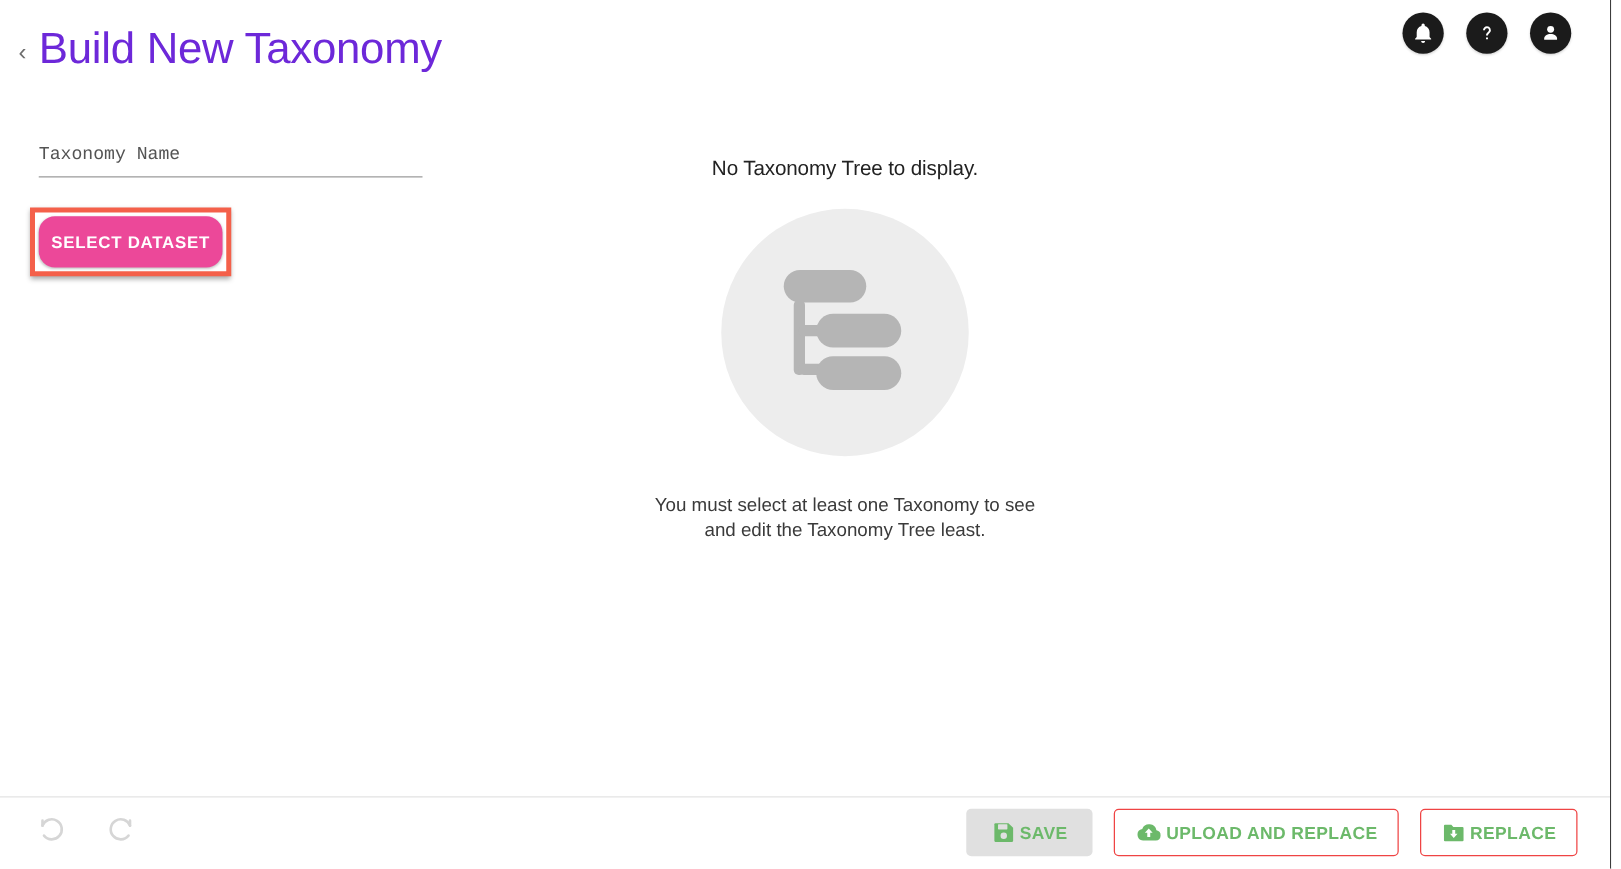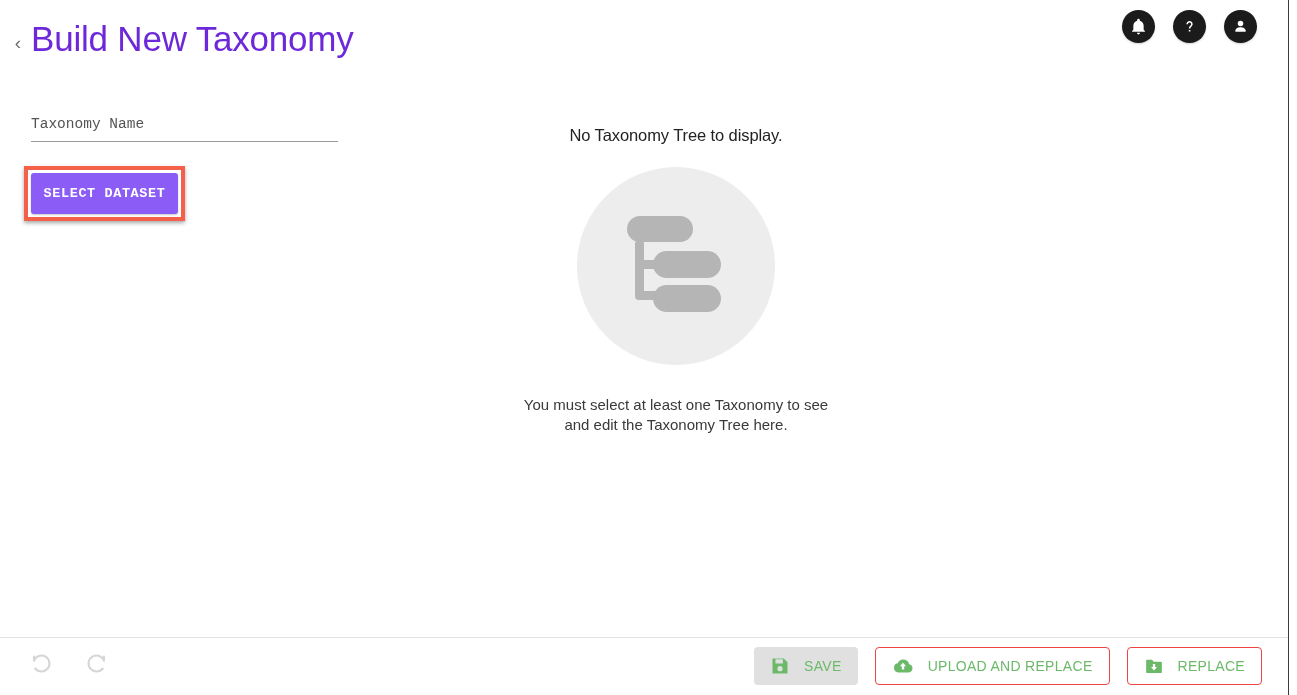--- a/index.html
+++ b/index.html
@@ -106,25 +106,25 @@
     padding: 4px;
     box-shadow: 0 2px 4px rgba(0,0,0,0.35);
   }
   .select-inner-gap {
     width: 100%; height: 100%;
     background: #ffffff;
     padding: 3px;
   }
   .btn-select-dataset {
     width: 100%; height: 100%;
-    background: #8b5cf6;
+    background: #ec4899;
     border: none;
-    border-radius: 3px;
+    border-radius: 13px;
     color: #ffffff;
-    font-family: Liberation Mono, monospace;
+    font-family: Liberation Sans, sans-serif;
     font-size: 13.5px;
     font-weight: bold;
     letter-spacing: 0.6px;
     cursor: pointer;
     box-shadow: 0 1px 2px rgba(0,0,0,0.22);
   }
   
   .empty-state {
     position: absolute;
     left: 436px; top: 126px;
@@ -184,24 +184,24 @@
     right: 26px; top: 9px;
     display: flex;
     gap: 17px;
     align-items: center;
   }
   .fbtn {
     height: 38px;
     display: flex;
     align-items: center;
     justify-content: center;
-    gap: 14px;
+    gap: 3px;
     font-family: "Liberation Sans", sans-serif;
     font-size: 14px;
-    font-weight: normal;
+    font-weight: bold;
     letter-spacing: 0.3px;
     border-radius: 4px;
     cursor: pointer;
     padding: 0 16px;
   }
   .fbtn-save {
     background: #e0e0e0;
     border: none;
     color: #6cb96a;
     min-width: 101px;
@@ -266,21 +266,21 @@
           <rect x="22" y="48" width="22" height="9" rx="4"></rect>
           <rect x="22" y="79" width="22" height="9" rx="4"></rect>
           <rect x="36" y="39" width="68" height="27" rx="13.5"></rect>
           <rect x="36" y="73" width="68" height="27" rx="13.5"></rect>
         </g>
       </svg>
     </div>
 
     <div class="empty-sub">
       <div>You must select at least one Taxonomy to see</div>
-      <div>and edit the Taxonomy Tree here.</div>
+      <div>and edit the Taxonomy Tree least.</div>
     </div>
   </div>
 
   <div class="footer-divider"></div>
   <div class="footer">
 
     <div class="history-btns">
       <button class="hist-btn">
         <svg width="24" height="24" viewBox="0 0 24 24" fill="none" stroke="#d6d6d6" stroke-width="2.1" stroke-linecap="round" stroke-linejoin="round" aria-hidden="true">
           <path d="M4 8.5v-4"></path>

